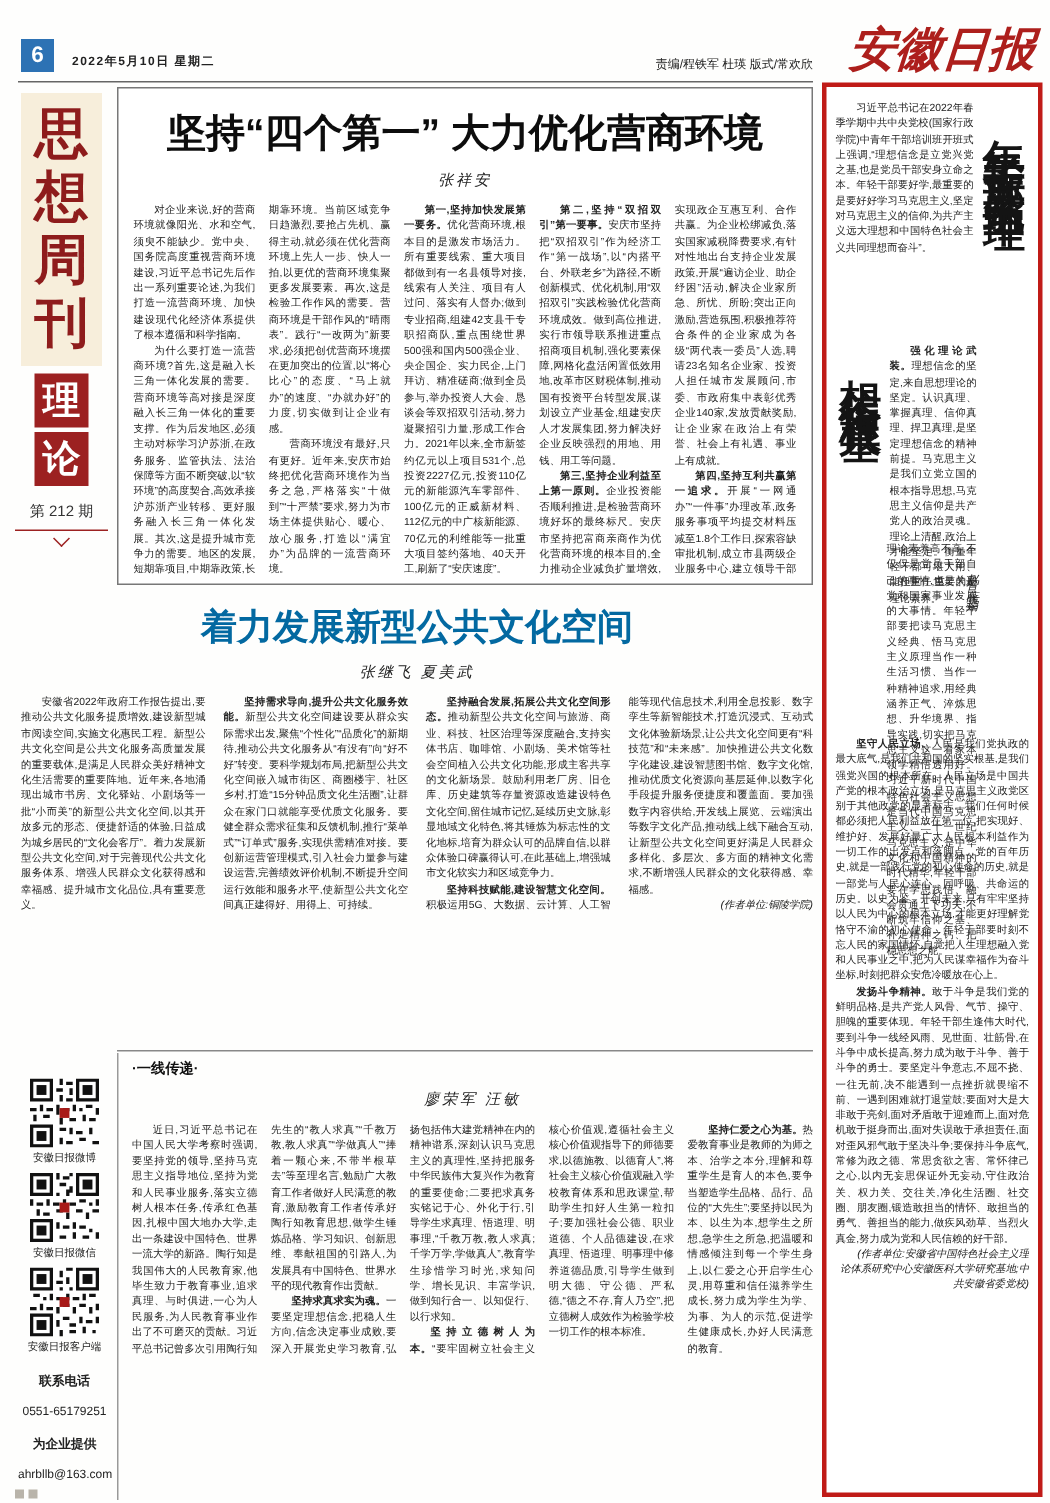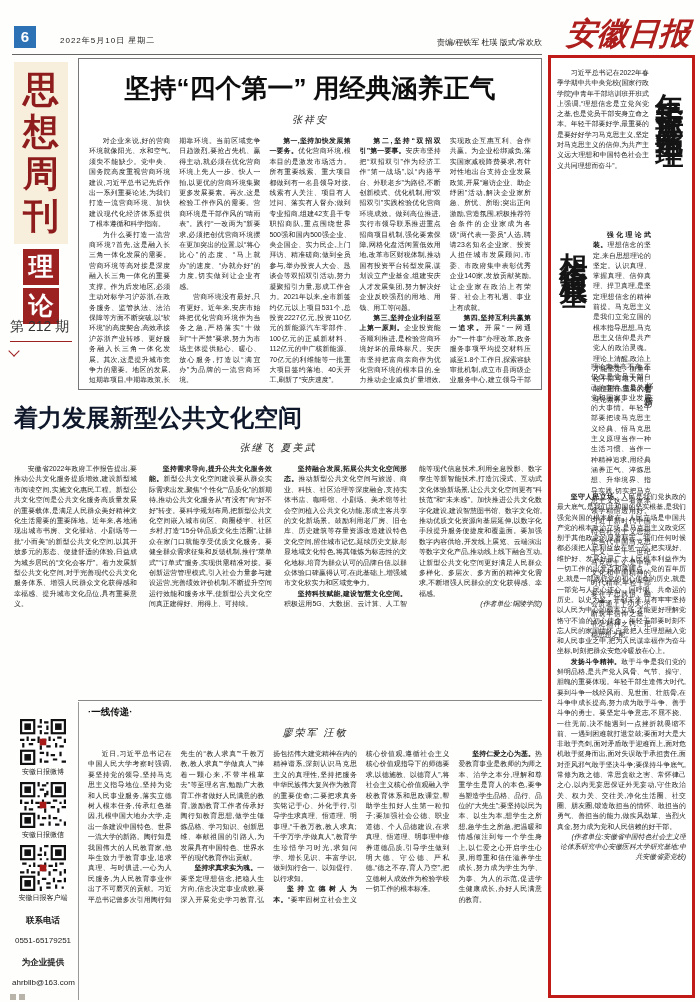--- a/index.html
+++ b/index.html
@@ -4,49 +4,49 @@
 <style>
   html,body{margin:0;padding:0;}
   body{
     width:700px;height:1002px;position:relative;background:#fefefd;
     font-family:"Liberation Sans",sans-serif;color:#1a1a1a;overflow:hidden;
   }
   
   .header{position:absolute;top:24px;left:12px;right:6px;height:30px;}
   .pagenum{position:absolute;left:2px;top:2px;width:22px;height:22px;background:#2d72b4;
     color:#fff;font-weight:bold;font-size:15px;text-align:center;line-height:22px;}
-  .date{position:absolute;left:48px;top:11px;font-size:8px;font-weight:normal;color:#222;letter-spacing:1px;}
+  .date{position:absolute;left:36px;top:11px;font-size:8px;font-weight:bold;color:#222;letter-spacing:1px;}
   .editors{position:absolute;right:152px;top:13px;font-size:8px;color:#222;}
   .masthead{position:absolute;right:4px;top:-8px;font-size:31px;line-height:34px;color:#ad1f1c;
     font-weight:bold;font-style:italic;font-family:"DejaVu Serif",serif;transform:skewX(-4deg);}
   .header-rule{position:absolute;top:54px;left:12px;width:530px;border-top:1px solid #666;}
   
   .weekly{position:absolute;left:14px;top:62px;width:54px;background:#f7eedb;text-align:center;padding:6px 0 8px;}
   .weekly span{display:block;font-size:36px;line-height:42px;color:#8e1c1c;font-weight:bold;
     font-family:"DejaVu Serif",serif;}
   .sec-char{width:36px;height:36px;margin:3px auto;background:#9c2121;color:#fff;
     font-size:25px;line-height:36px;text-align:center;font-weight:bold;font-family:"DejaVu Serif",serif;}
   .section-box{position:absolute;left:14px;top:246px;width:54px;}
-  .issue{position:absolute;left:10px;top:318px;width:62px;text-align:left;font-size:14px;color:#333;}
+  .issue{position:absolute;left:10px;top:334px;width:62px;text-align:center;font-size:10px;color:#333;}
   .issue-rule{margin-top:5px;border-top:1px solid #9c2121;}
   .chev{display:inline-block;width:7px;height:7px;border-right:1px solid #9c2121;border-bottom:1px solid #9c2121;
     transform:rotate(45deg);margin-top:1px;}
   
   .main-box{position:absolute;left:78px;top:58px;width:464px;height:332px;border:1px solid #777;
     box-sizing:border-box;background:#fff;}
   .main-title{margin-top:12px;text-align:center;font-size:26px;font-weight:900;letter-spacing:0px;color:#0d0d0d;}
   .byline{text-align:center;font-size:10px;margin-top:7px;font-style:italic;color:#222;letter-spacing:2px;}
   .body-cols{text-align:justify;color:#222;overflow:hidden;}
   .body-cols p{margin:0;text-indent:2em;}
   .body-cols b{font-weight:bold;}
   .main-body{margin:9px 10px 0;height:250px;column-count:5;column-gap:9px;font-size:6.9px;line-height:10.4px;}
   .sig{text-align:right;font-style:italic;}
   
   .mid{position:absolute;left:14px;top:402px;width:528px;}
-  .mid-title{text-align:left;font-size:24px;font-weight:900;color:#0f172a;}
+  .mid-title{text-align:center;font-size:24px;font-weight:900;color:#0369a1;}
   .mid-body{margin-top:9px;height:218px;column-count:4;column-gap:12px;font-size:6.9px;line-height:10.4px;}
   
   .bottom-rule{position:absolute;top:700px;left:78px;width:464px;border-top:1px solid #888;}
   .v-divider{position:absolute;left:78px;top:702px;height:298px;border-left:1px solid #999;}
   .qrcol{position:absolute;left:12px;top:714px;width:62px;text-align:center;}
   .qr{width:46px;height:46px;margin:5px auto 2px;}
   .qr svg{width:100%;height:100%;display:block;}
   .qr-label{font-size:7px;color:#222;margin-bottom:3px;}
   .contact-label{font-size:8.5px;font-weight:bold;margin-top:12px;color:#222;}
   .contact-value{font-size:8px;color:#222;margin-top:9px;}
@@ -95,21 +95,21 @@
   <div class="sec-char">理</div>
   <div class="sec-char">论</div>
 </div>
 <div class="issue">
   <span>第 212 期</span>
   <div class="issue-rule"></div>
   <span class="chev"></span>
 </div>
 
 <div class="main-box">
-  <div class="main-title">坚持“四个第一” 用经典涵养正气</div>
+  <div class="main-title">坚持“四个第一” 大力优化营商环境</div>
   <div class="byline">张祥安</div>
   <div class="main-body body-cols">
     <p>对企业来说,好的营商环境就像阳光、水和空气,须臾不能缺少。党中央、国务院高度重视营商环境建设,习近平总书记先后作出一系列重要论述,为我们打造一流营商环境、加快建设现代化经济体系提供了根本遵循和科学指南。</p>
     <p>为什么要打造一流营商环境?首先,这是融入长三角一体化发展的需要。营商环境等高对接是深度融入长三角一体化的重要支撑。作为后发地区,必须主动对标学习沪苏浙,在政务服务、监管执法、法治保障等方面不断突破,以“软环境”的高度契合,高效承接沪苏浙产业转移、更好服务融入长三角一体化发展。其次,这是提升城市竞争力的需要。地区的发展,短期靠项目,中期靠政策,长期靠环境。当前区域竞争日趋激烈,要抢占先机、赢得主动,就必须在优化营商环境上先人一步、快人一拍,以更优的营商环境集聚更多发展要素。再次,这是检验工作作风的需要。营商环境是干部作风的“晴雨表”。践行“一改两为”新要求,必须把创优营商环境摆在更加突出的位置,以“将心比心”的态度、“马上就办”的速度、“办就办好”的力度,切实做到让企业有感。</p>
     <p>营商环境没有最好,只有更好。近年来,安庆市始终把优化营商环境作为当务之急,严格落实“十做到”“十严禁”要求,努力为市场主体提供贴心、暖心、放心服务,打造以“满宜办”为品牌的一流营商环境。</p>
     <p><b>第一,坚持加快发展第一要务。</b><span>优化营商环境,根本目的是激发市场活力。所有重要线索、重大项目都做到有一名县领导对接,线索有人关注、项目有人过问、落实有人督办;做到专业招商,组建42支县干专职招商队,重点围绕世界500强和国内500强企业、央企国企、实力民企,上门拜访、精准磋商;做到全员参与,举办投资人大会、恳谈会等双招双引活动,努力凝聚招引力量,形成工作合力。2021年以来,全市新签约亿元以上项目531个,总投资2227亿元,投资110亿元的新能源汽车零部件、100亿元的正威新材料、112亿元的中广核新能源、70亿元的利维能等一批重大项目签约落地、40天开工,刷新了“安庆速度”。</span></p>
     <p><b>第二,坚持“双招双引”第一要事。</b><span>安庆市坚持把“双招双引”作为经济工作“第一战场”,以“内搭平台、外联老乡”为路径,不断创新模式、优化机制,用“双招双引”实践检验优化营商环境成效。做到高位推进,实行市领导联系推进重点招商项目机制,强化要素保障,网格化盘活闲置低效用地,改革市区财税体制,推动国有投资平台转型发展,谋划设立产业基金,组建安庆人才发展集团,努力解决好企业反映强烈的用地、用钱、用工等问题。</span></p>
     <p><b>第三,坚持企业利益至上第一原则。</b><span>企业投资能否顺利推进,是检验营商环境好坏的最终标尺。安庆市坚持把富商亲商作为优化营商环境的根本目的,全力推动企业减负扩量增效,实现政企互惠互利、合作共赢。为企业松绑减负,落实国家减税降费要求,有针对性地出台支持企业发展政策,开展“遍访企业、助企纾困”活动,解决企业家所急、所忧、所盼;突出正向激励,营造氛围,积极推荐符合条件的企业家成为各级“两代表一委员”人选,聘请23名知名企业家、投资人担任城市发展顾问,市委、市政府集中表彰优秀企业140家,发放贡献奖励,让企业家在政治上有荣誉、社会上有礼遇、事业上有成就。</span></p>
     <p><b>第四,坚持互利共赢第一追求。</b><span>开展“一网通办”“一件事”办理改革,政务服务事项平均提交材料压减至1.8个工作日,探索容缺审批机制,成立市县两级企业服务中心,建立领导干部联系包保企业项目制度,推行招商项目属地化代办机制,为企业提供“妈妈式”服务。在精准、细致的帮扶服务下,一批项目加快推进,其中新能源汽车零部件项目自签约到开工仅用三个月,投资50亿元的智慧楼宇项目21天签约、30天拿地、40天开工,跑出了项目建设“加速度”,让企业家在安庆安心创业、放心投资、专心创造、顺心发展。</span></p>
 

